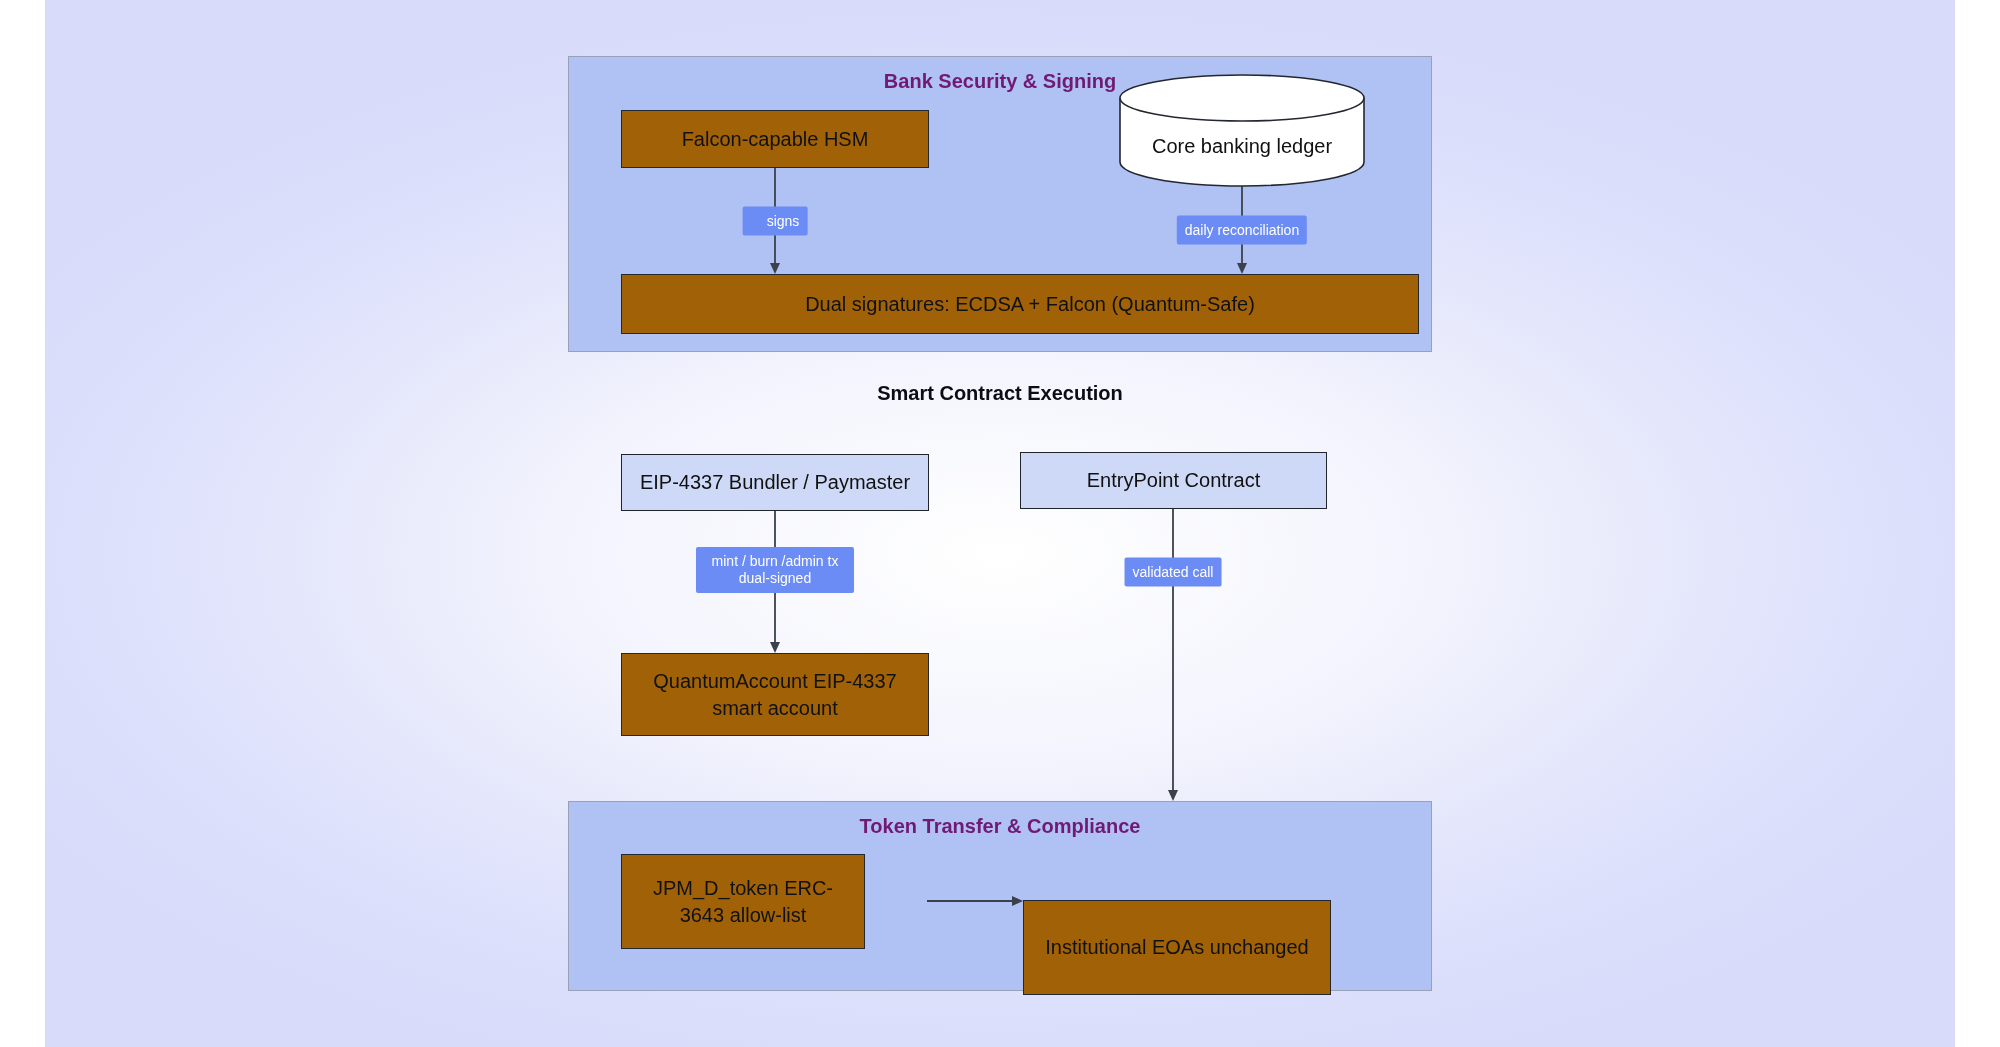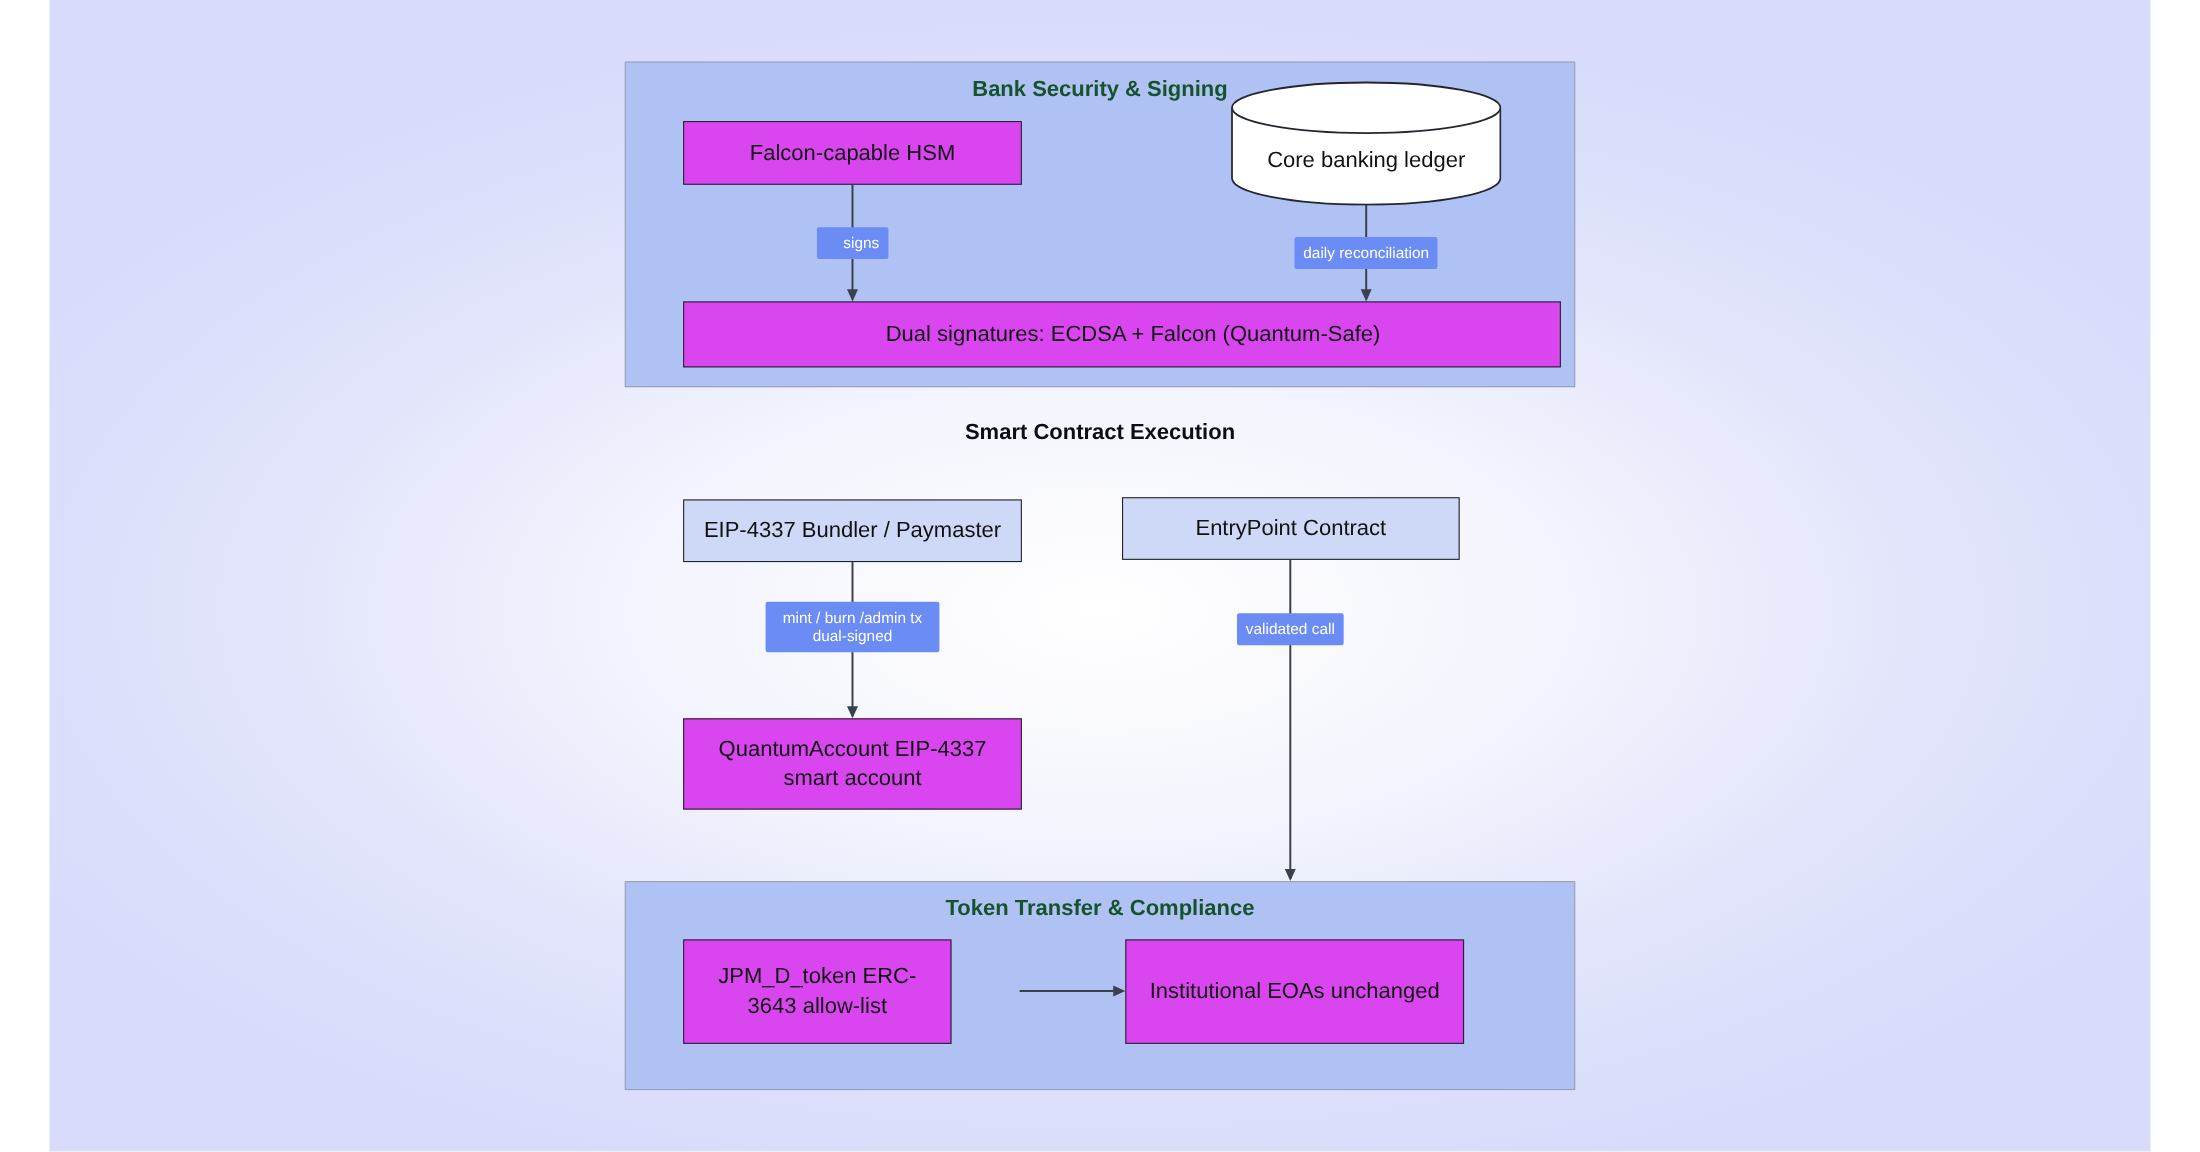--- a/index.html
+++ b/index.html
@@ -22,39 +22,39 @@
   .group {
     position: absolute;
     background: #b0c1f3;
     border: 1px solid #99a1b5;
     box-sizing: border-box;
   }
   .group-title {
     text-align: center;
     font-weight: bold;
     font-size: 20px;
-    color: #14532d;
+    color: #701a75;
     padding-top: 13px;
   }
   .section-title {
     position: absolute;
     text-align: center;
     font-weight: bold;
     font-size: 20px;
     color: #0c0d12;
   }
   .edges { position: absolute; left: 0; top: 0; }
   .node {
     position: absolute;
     display: flex;
     align-items: center;
     justify-content: center;
     text-align: center;
     box-sizing: border-box;
-    background: #d946ef;
+    background: #a16207;
     border: 1.7px solid #23272f;
     font-size: 20px;
     line-height: 27px;
     color: #111111;
   }
   .node.blue { background: #cdd9f6; border-color: #20252c; margin-top: 24px; }
   .node.wrap2 { padding: 0 28px; }
   .cyl { position: absolute; }
   .cyl-label {
     position: absolute;
@@ -133,21 +133,21 @@
   </div>
 
   <div class="node wrap2" style="left:621px; top:653px; width:308px; height:83px;">
     <span>QuantumAccount EIP-4337 smart account</span>
   </div>
 
   <div class="node wrap2" style="left:621px; top:854px; width:244px; height:95px;">
     <span>JPM_D_token ERC-3643 allow-list</span>
   </div>
 
-  <div class="node" style="left:1023px; top:854px; width:308px; height:95px;">
+  <div class="node" style="left:1023px; top:900px; width:308px; height:95px;">
     <span>Institutional EOAs unchanged</span>
   </div>
 
   <div class="badge" style="left:775px; top:221px;padding-left:24px;">signs</div>
 
   <div class="badge" style="left:1242px; top:230px;">daily reconciliation</div>
 
   <div class="badge two-line" style="left:775px; top:570px;">mint / burn /admin tx dual-signed</div>
 
   <div class="badge" style="left:1173px; top:572px;">validated call</div>

